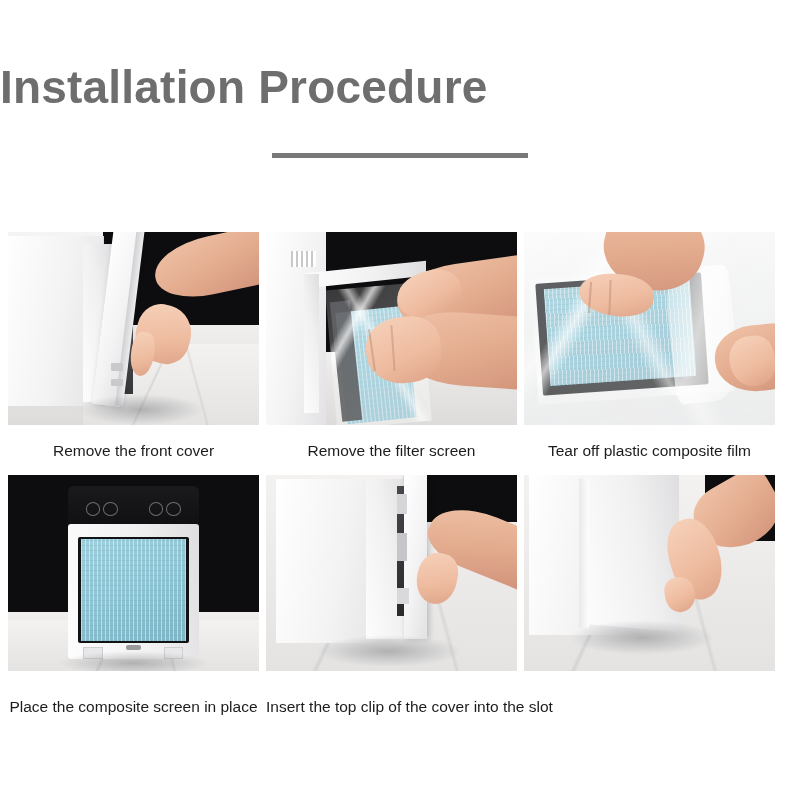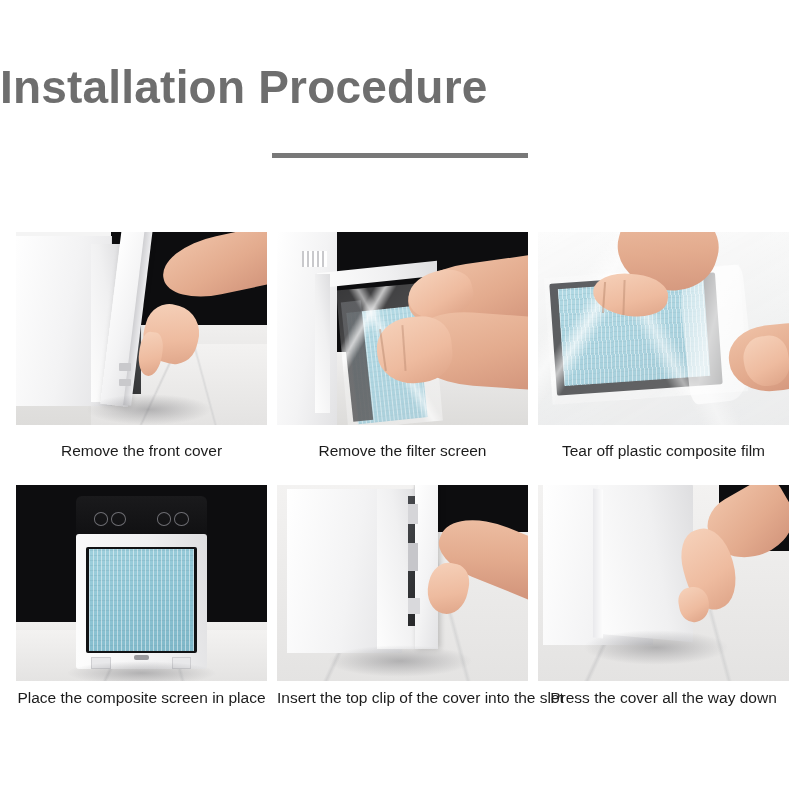--- a/index.html
+++ b/index.html
@@ -33,27 +33,26 @@
     width: 256px;
     height: 5px;
     background: #787878;
     margin: 40px auto 0 auto;
   }
 
   
   .grid {
     position: absolute;
     top: 232px;
-    left: 16px;
+    left: 8px;
     width: 768px;
     display: grid;
     grid-template-columns: 251px 251px 251px;
     column-gap: 7px;
     row-gap: 0px;
-    gap: 10px;
   }
   .cell {
     width: 251px;
   }
   .photo {
     position: relative;
     width: 251px;
     height: 193px;
     overflow: hidden;
     background: #f4f4f4;
@@ -62,21 +61,21 @@
     font-size: 15.5px;
     color: #1c1c1c;
     text-align: center;
     line-height: 1.2;
     padding-top: 17px;
     padding-bottom: 14px;
     white-space: nowrap;
     font-family: "Liberation Sans", sans-serif;
   }
   .row2 .photo { height: 196px; }
-  .row2 .caption { padding-top: 8px; }
+  .row2 .caption { padding-top: 27px; }
 
   
   .scene { position: absolute; inset: 0; }
 
   
   .bg-black {
     position: absolute;
     background: #0d0d0f;
   }
   .bg-floor {
@@ -284,16 +283,15 @@
         <div class="white-panel" style="left:2%;top:-2%;width:44%;height:84%;"></div>
         <div class="white-panel-2" style="left:24%;top:-2%;width:38%;height:80%;transform:skewY(5deg);"></div>
         <div style="position:absolute;left:22%;top:2%;width:4%;height:76%;background:linear-gradient(90deg,#e9e9ec,#fdfdfd);transform:skewY(5deg);"></div>
 
         <div class="skin" style="right:-2%;top:2%;width:34%;height:34%;border-radius:40% 30% 50% 60%;transform:rotate(-30deg);"></div>
         <div class="skin-lt" style="left:58%;top:22%;width:20%;height:42%;border-radius:44% 46% 50% 46%;transform:rotate(-16deg);"></div>
         <div class="skin-lt" style="left:56%;top:52%;width:12%;height:18%;border-radius:40% 46% 50% 46%;transform:rotate(-10deg);"></div>
         <div class="shadow-soft" style="left:18%;top:74%;width:58%;height:18%;"></div>
       </div>
     </div>
-    <div class="caption">Press the cover all the way down</div>
   </div>
 
 </div>
 
 </body></html>

